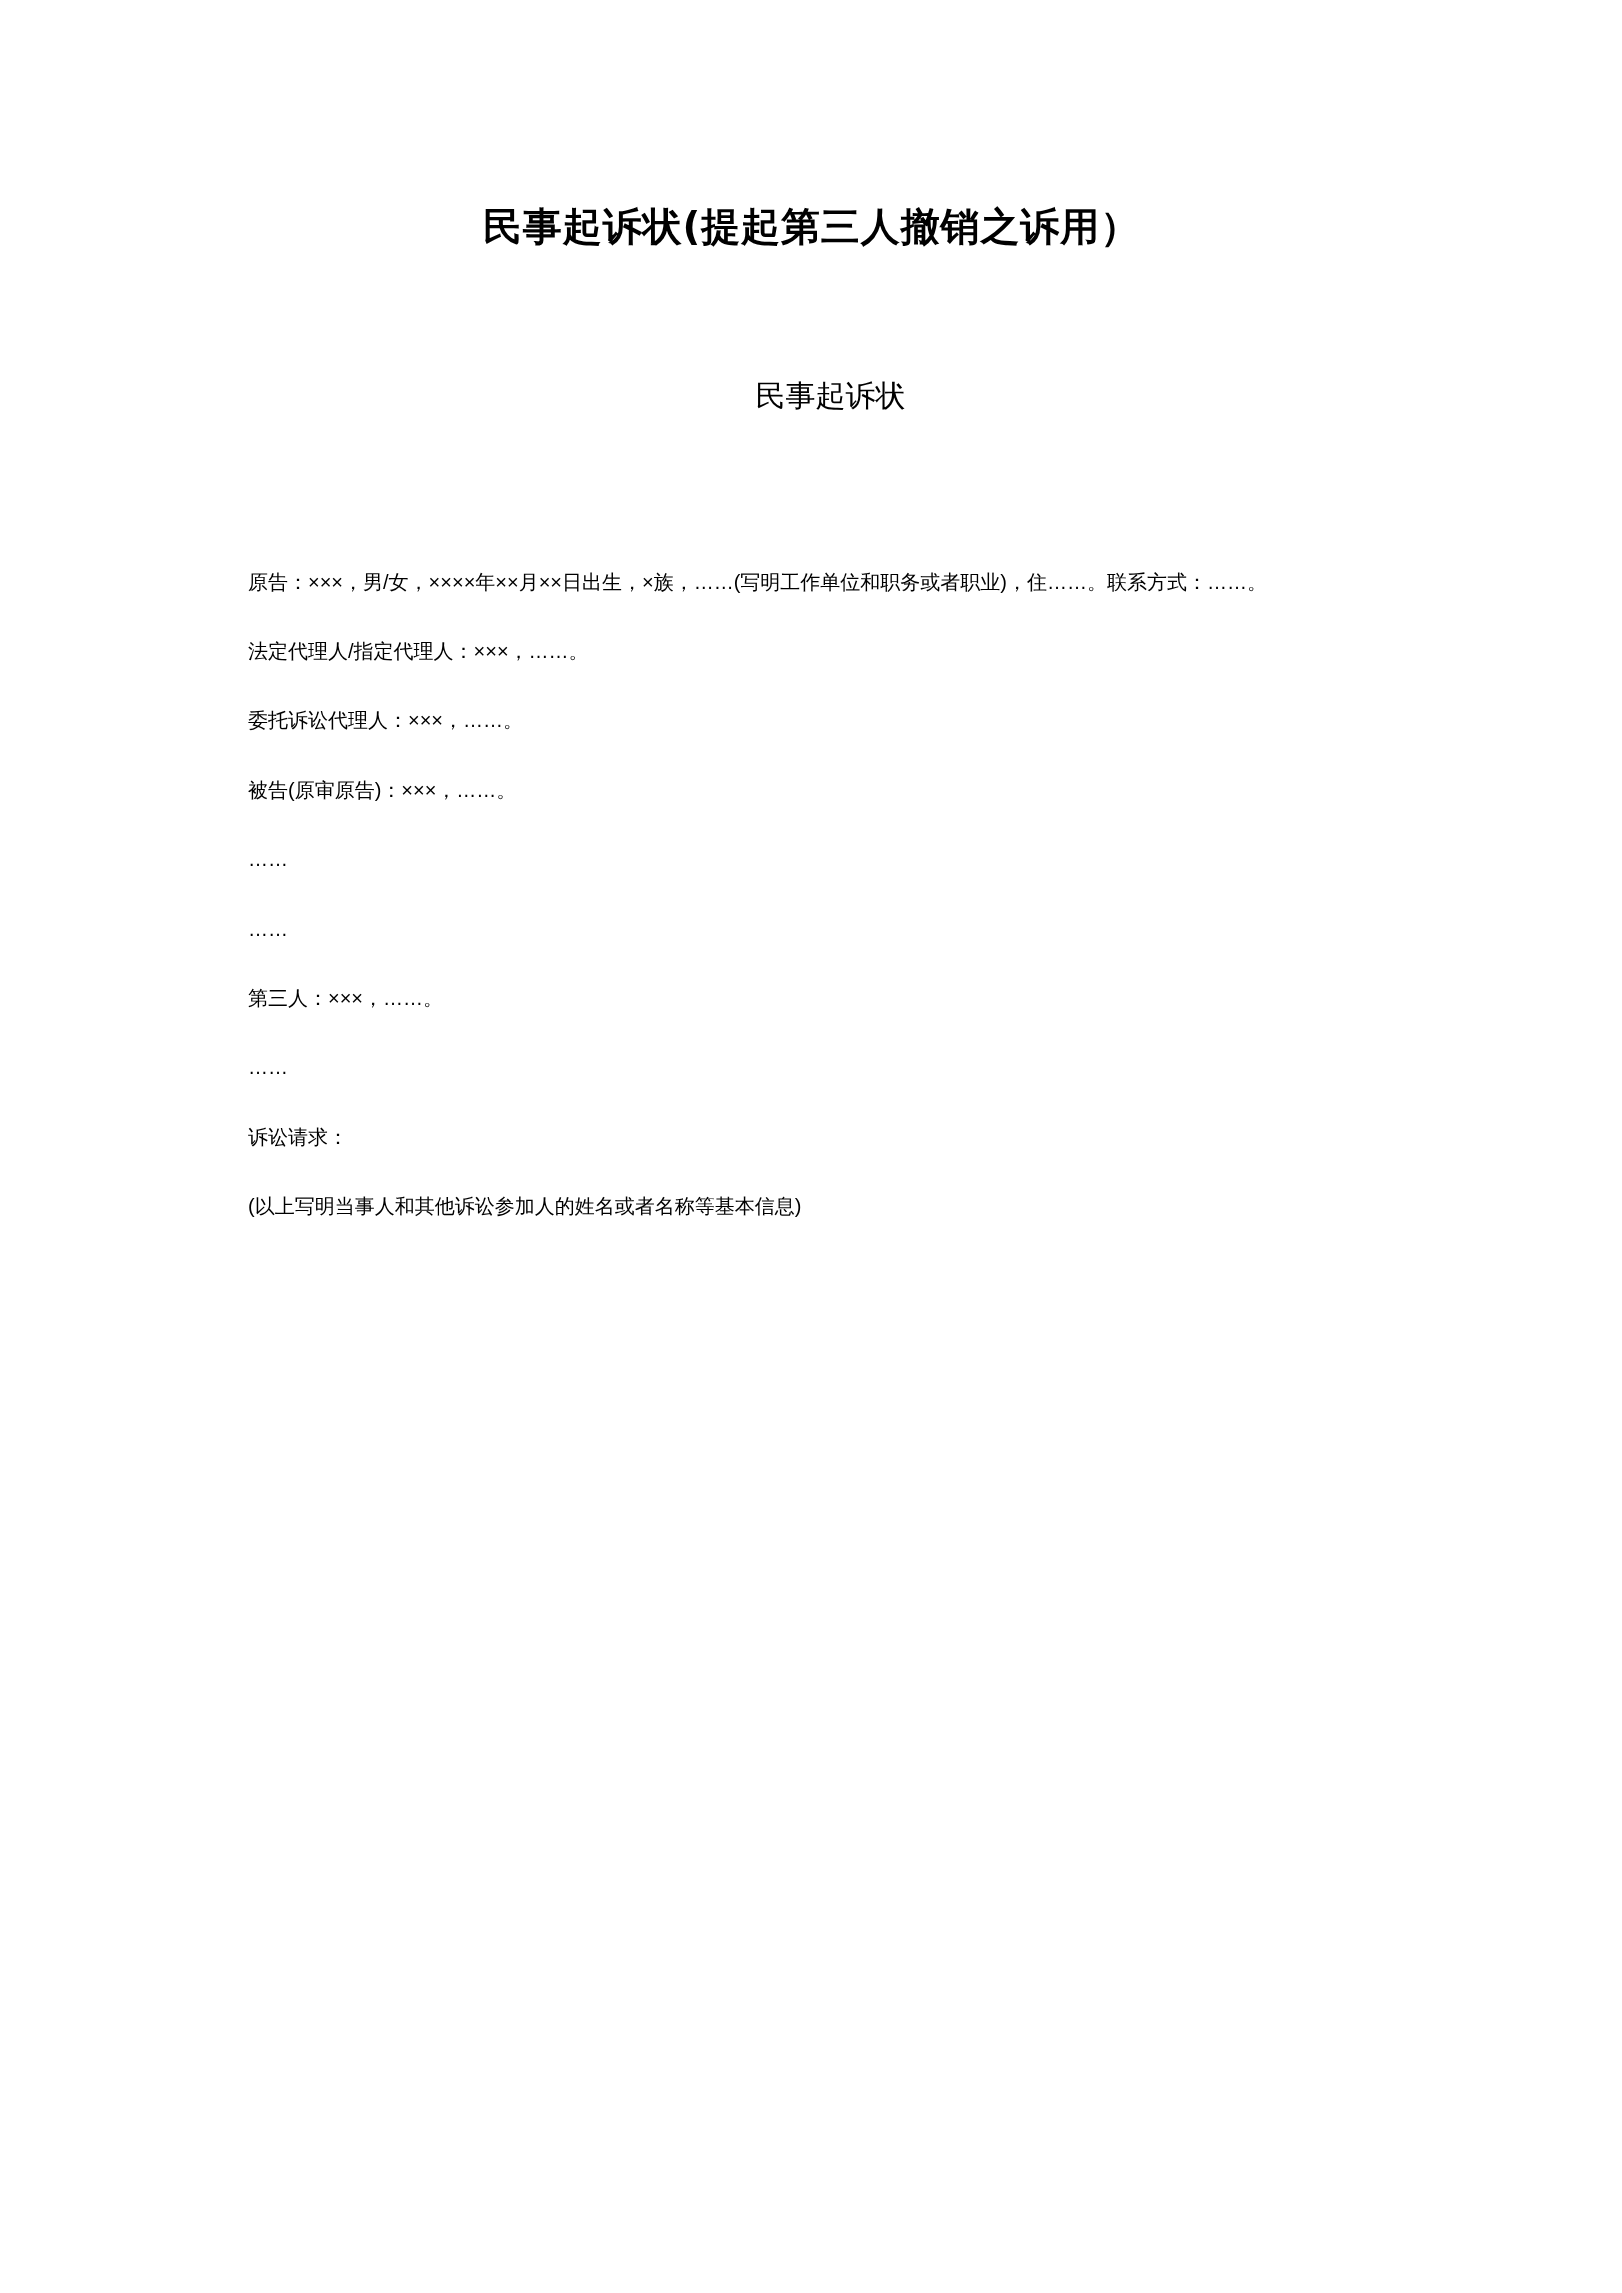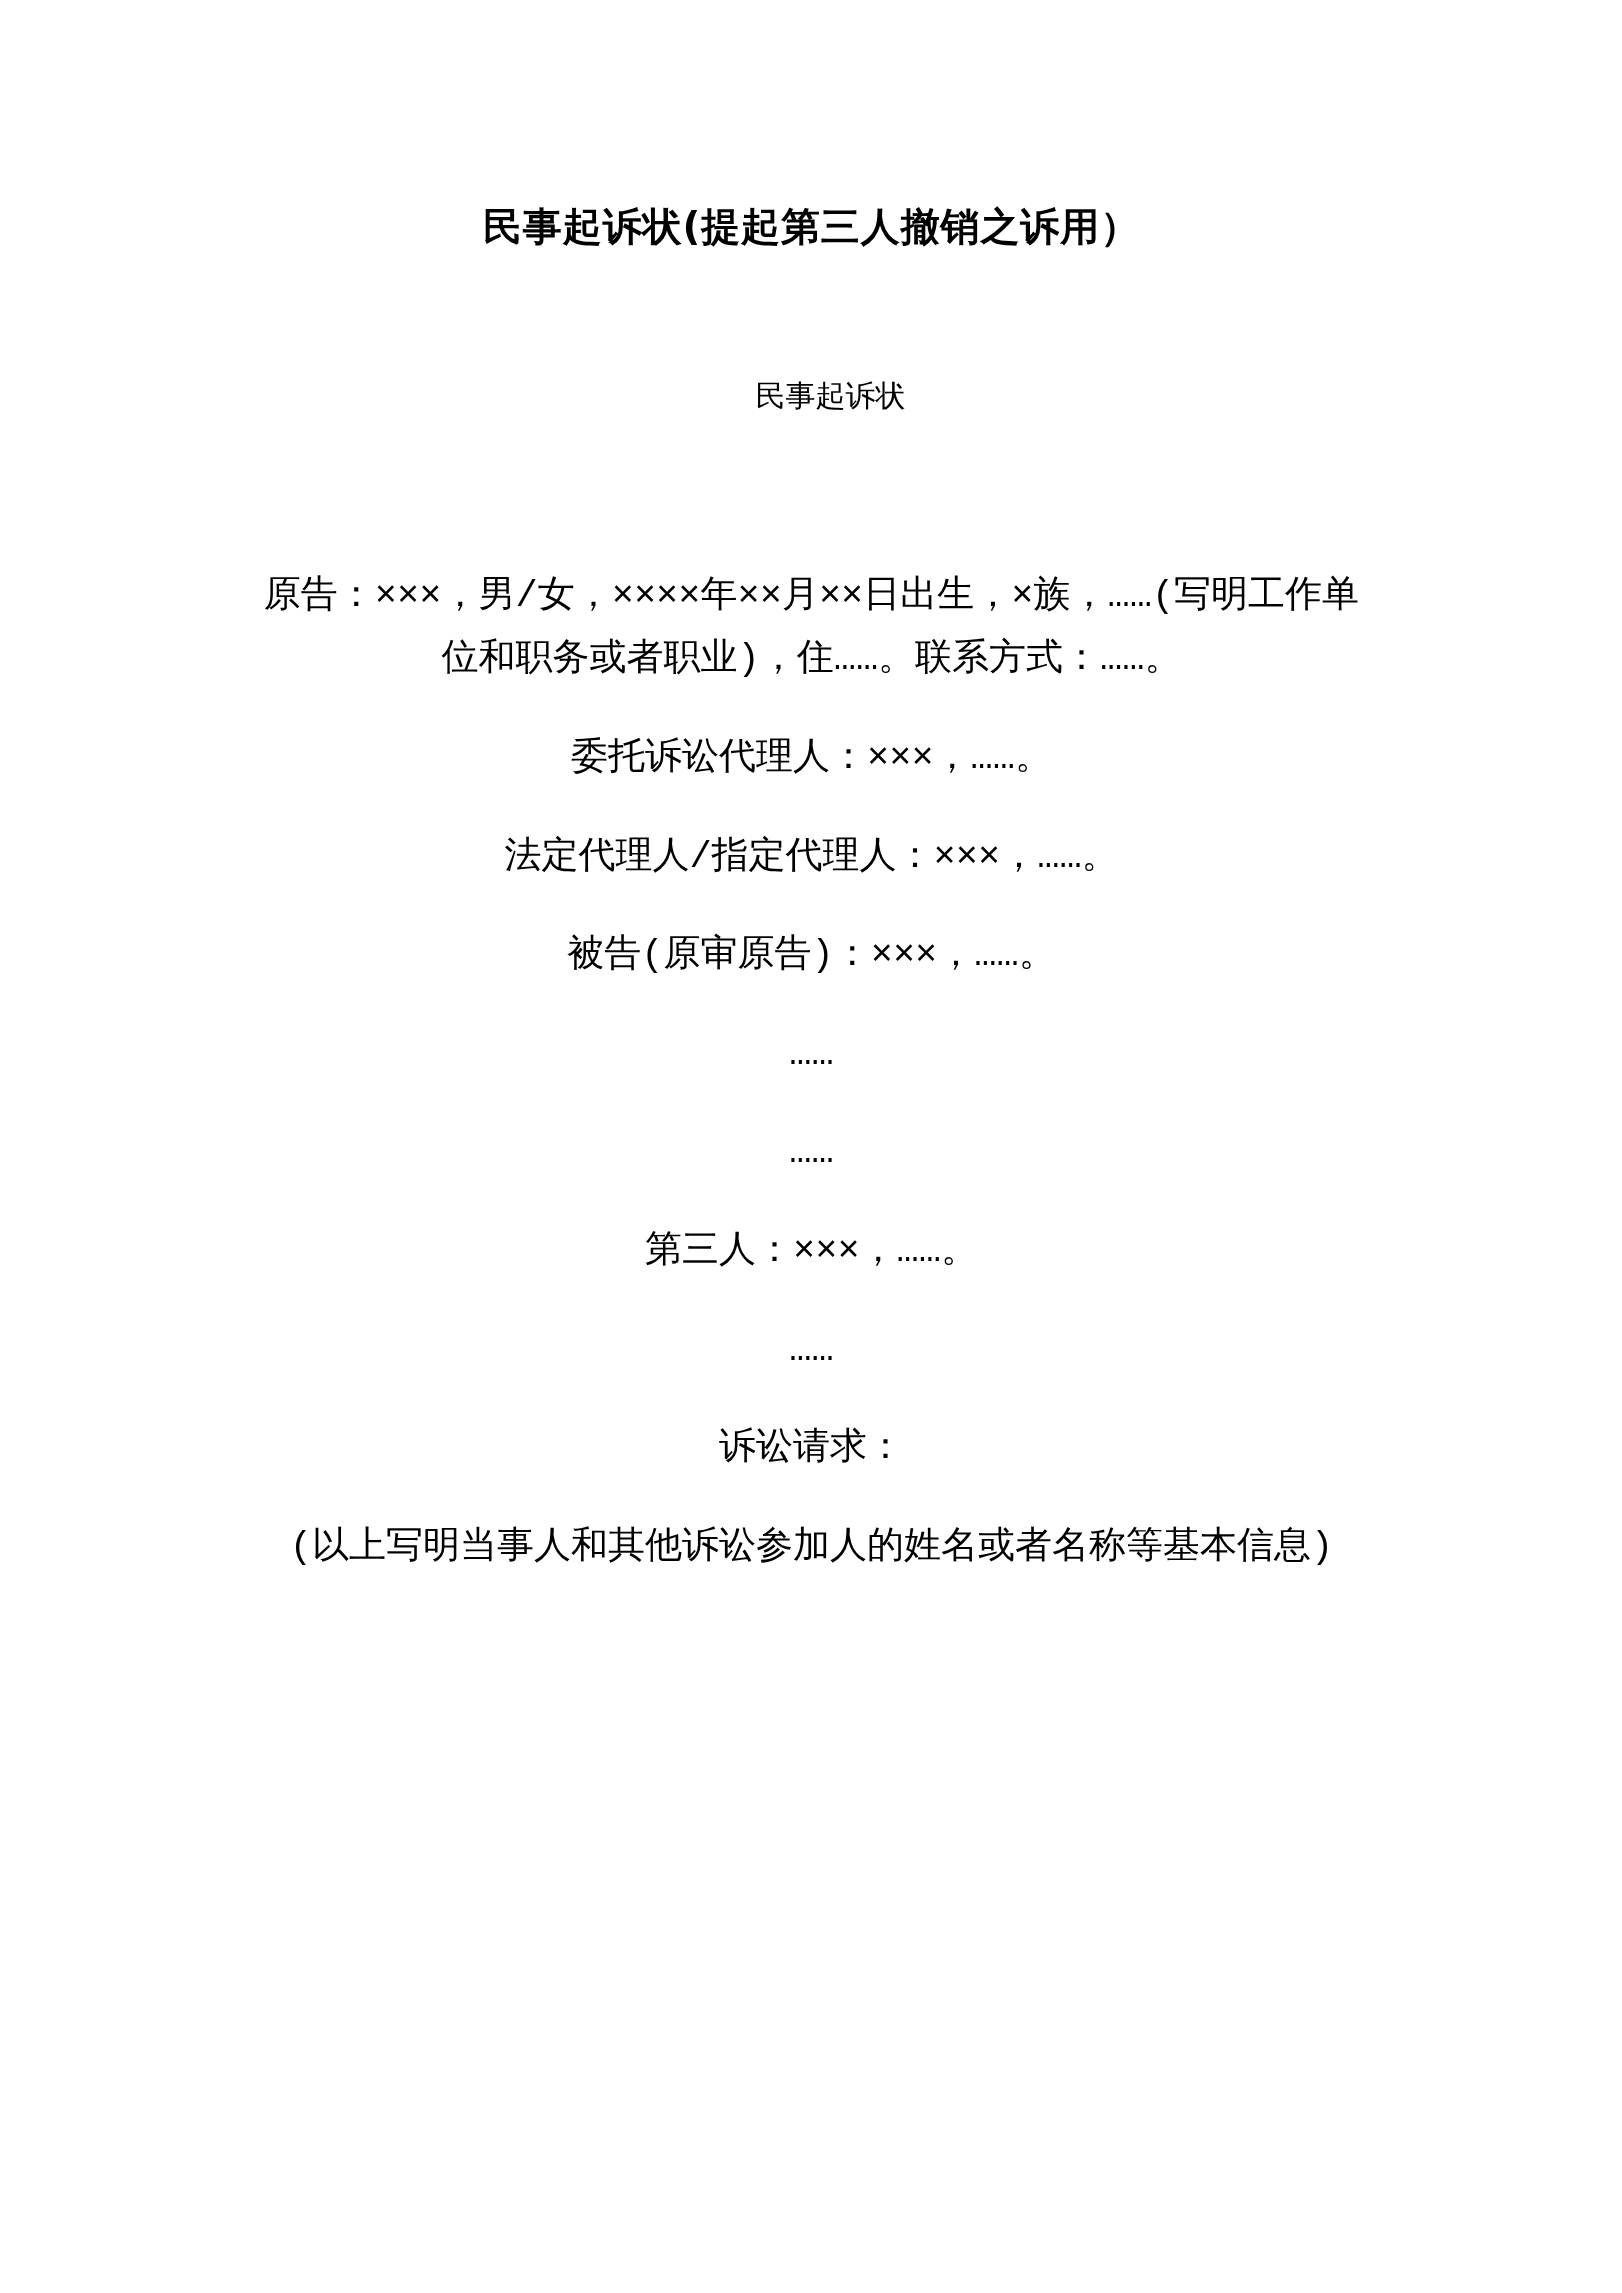--- a/index.html
+++ b/index.html
@@ -38,45 +38,45 @@
     text-align: center;
     margin: 0;
     padding-top: 123px;
     line-height: 1.3;
     padding-left: 38px;
   }
   .body-block {
     padding-top: 150px;
   }
   .para {
-    font-family: Liberation Mono, monospace;
-    font-size: 37px;
+    font-family: Liberation Sans, sans-serif;
+    font-size: 20px;
     line-height: 1.72;
     margin: 0 0 35px 0;
     padding: 0 248px 0 248px;
-    text-align: center;
+    text-align: left;
     word-break: break-all;
   }
   .para.ellipsis {
     letter-spacing: 0px;
   }
 </style>
 </head>
 <body>
 
 <div class="page">
 
   <h1 class="doc-title">民事起诉状(提起第三人撤销之诉用）</h1>
 
   <div class="doc-subtitle">民事起诉状</div>
 
   <div class="body-block">
     <p class="para">原告：×××，男/女，××××年××月××日出生，×族，……(写明工作单位和职务或者职业)，住……。联系方式：……。</p>
+    <p class="para">法定代理人/指定代理人：×××，……。</p>
     <p class="para">委托诉讼代理人：×××，……。</p>
-    <p class="para">法定代理人/指定代理人：×××，……。</p>
     <p class="para">被告(原审原告)：×××，……。</p>
     <p class="para ellipsis">……</p>
     <p class="para ellipsis">……</p>
     <p class="para">第三人：×××，……。</p>
     <p class="para ellipsis">……</p>
     <p class="para">诉讼请求：</p>
     <p class="para">(以上写明当事人和其他诉讼参加人的姓名或者名称等基本信息)</p>
   </div>
 
 </div>

